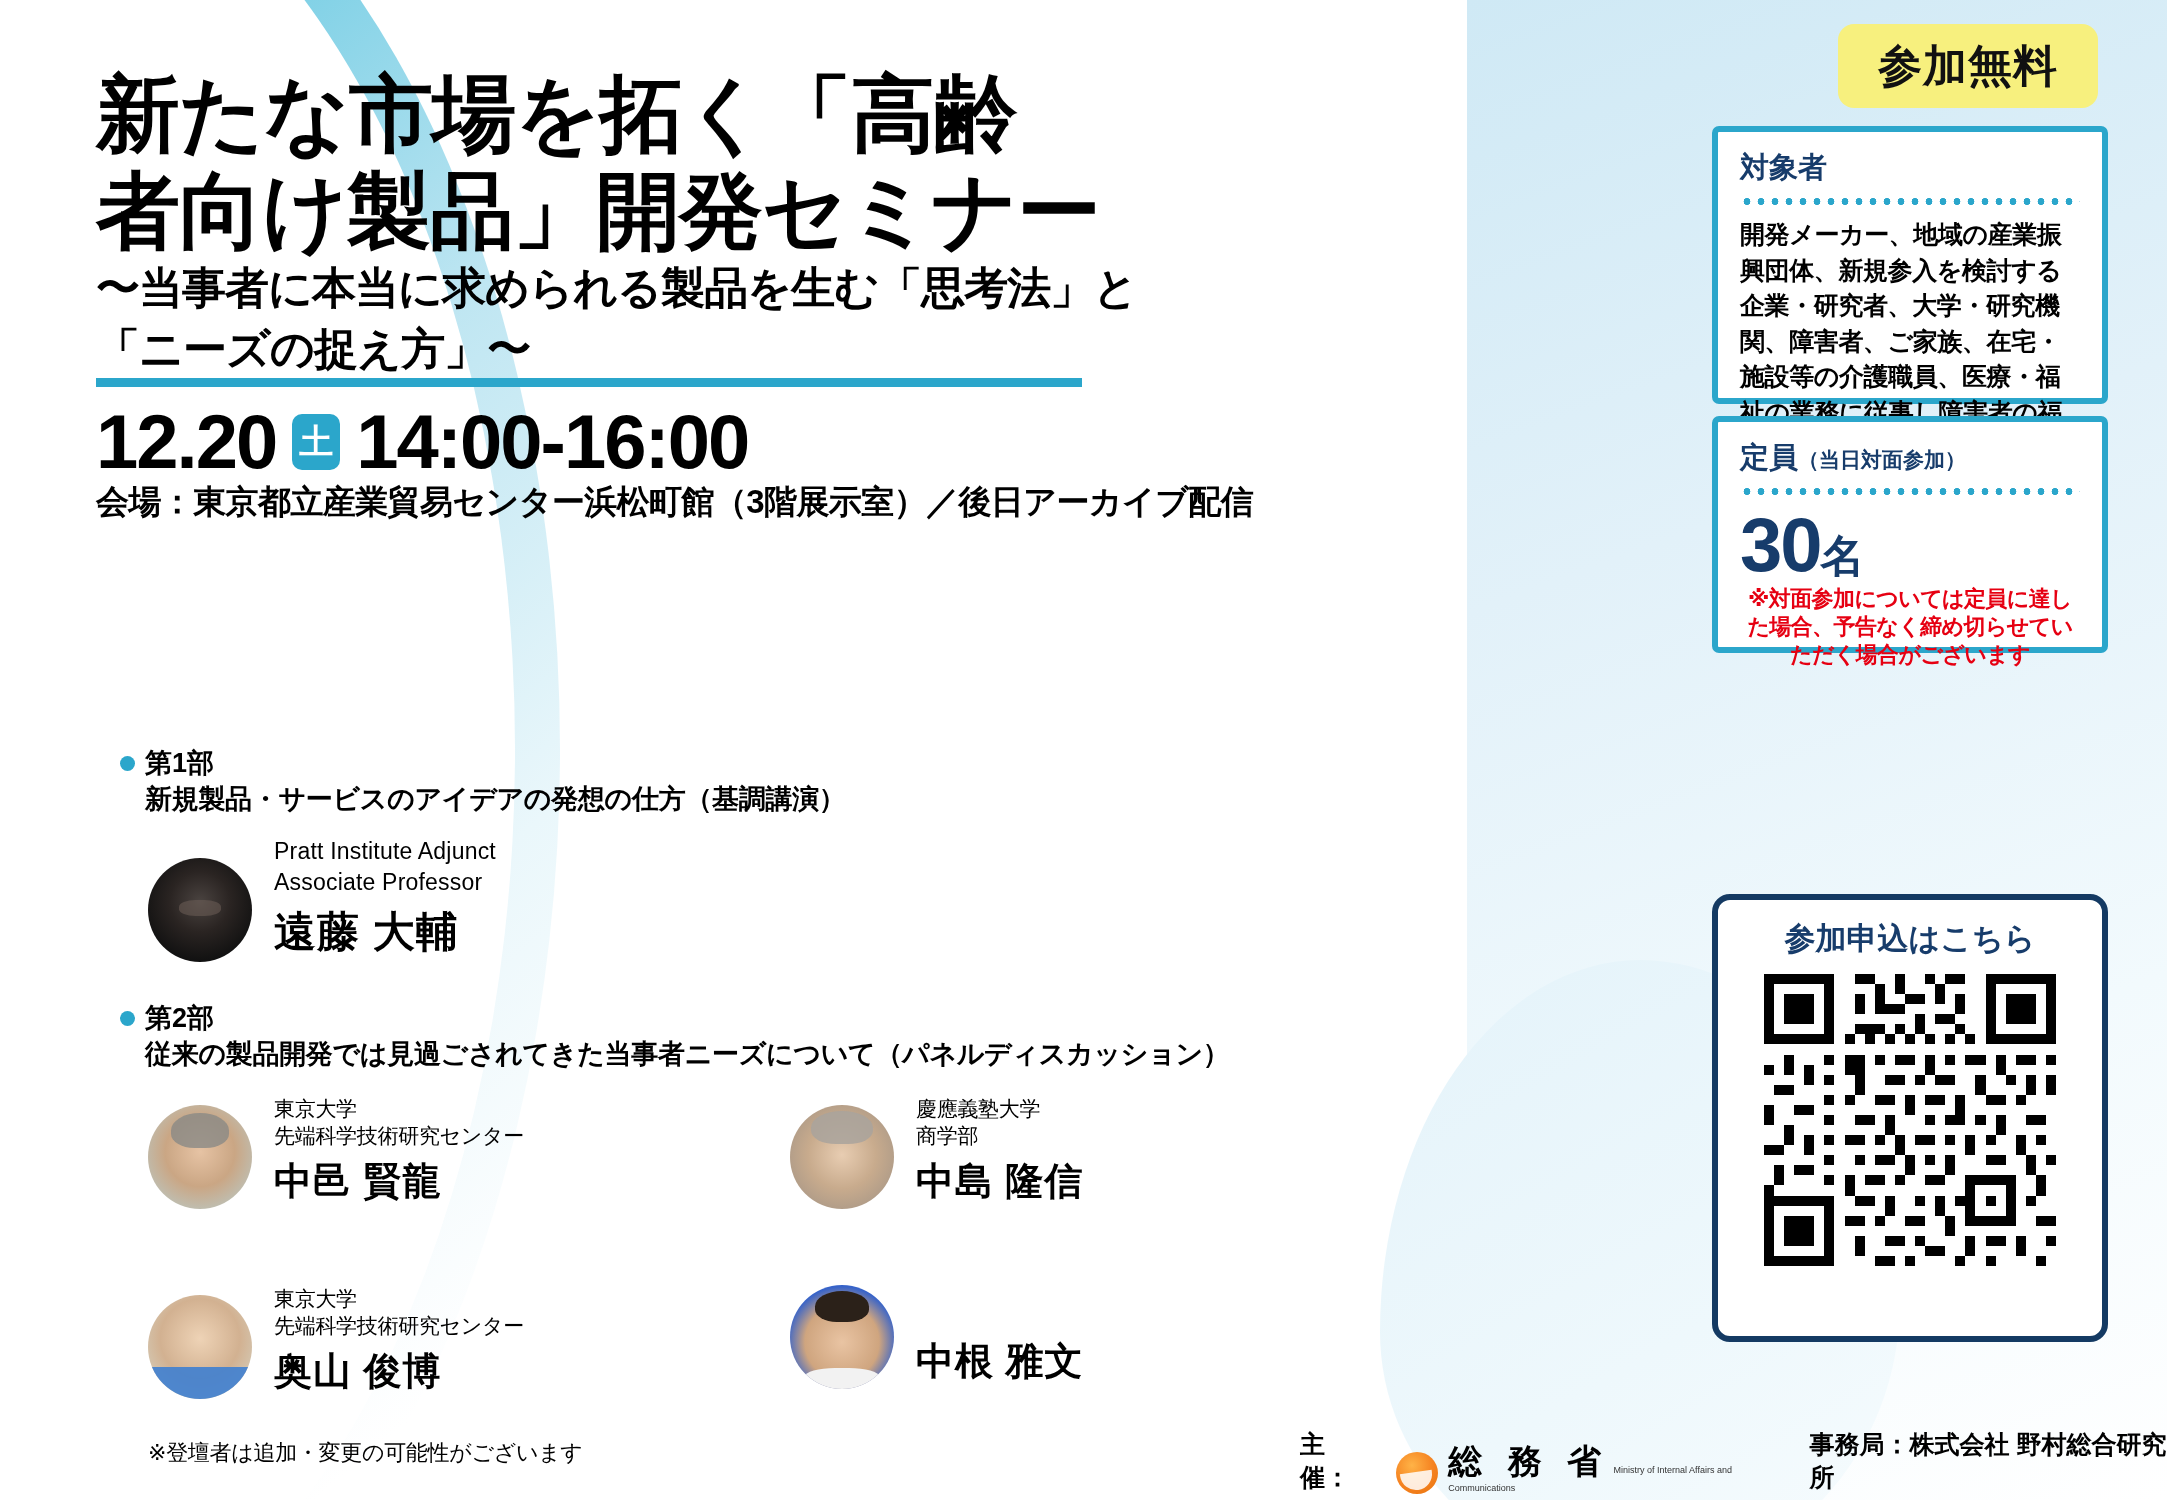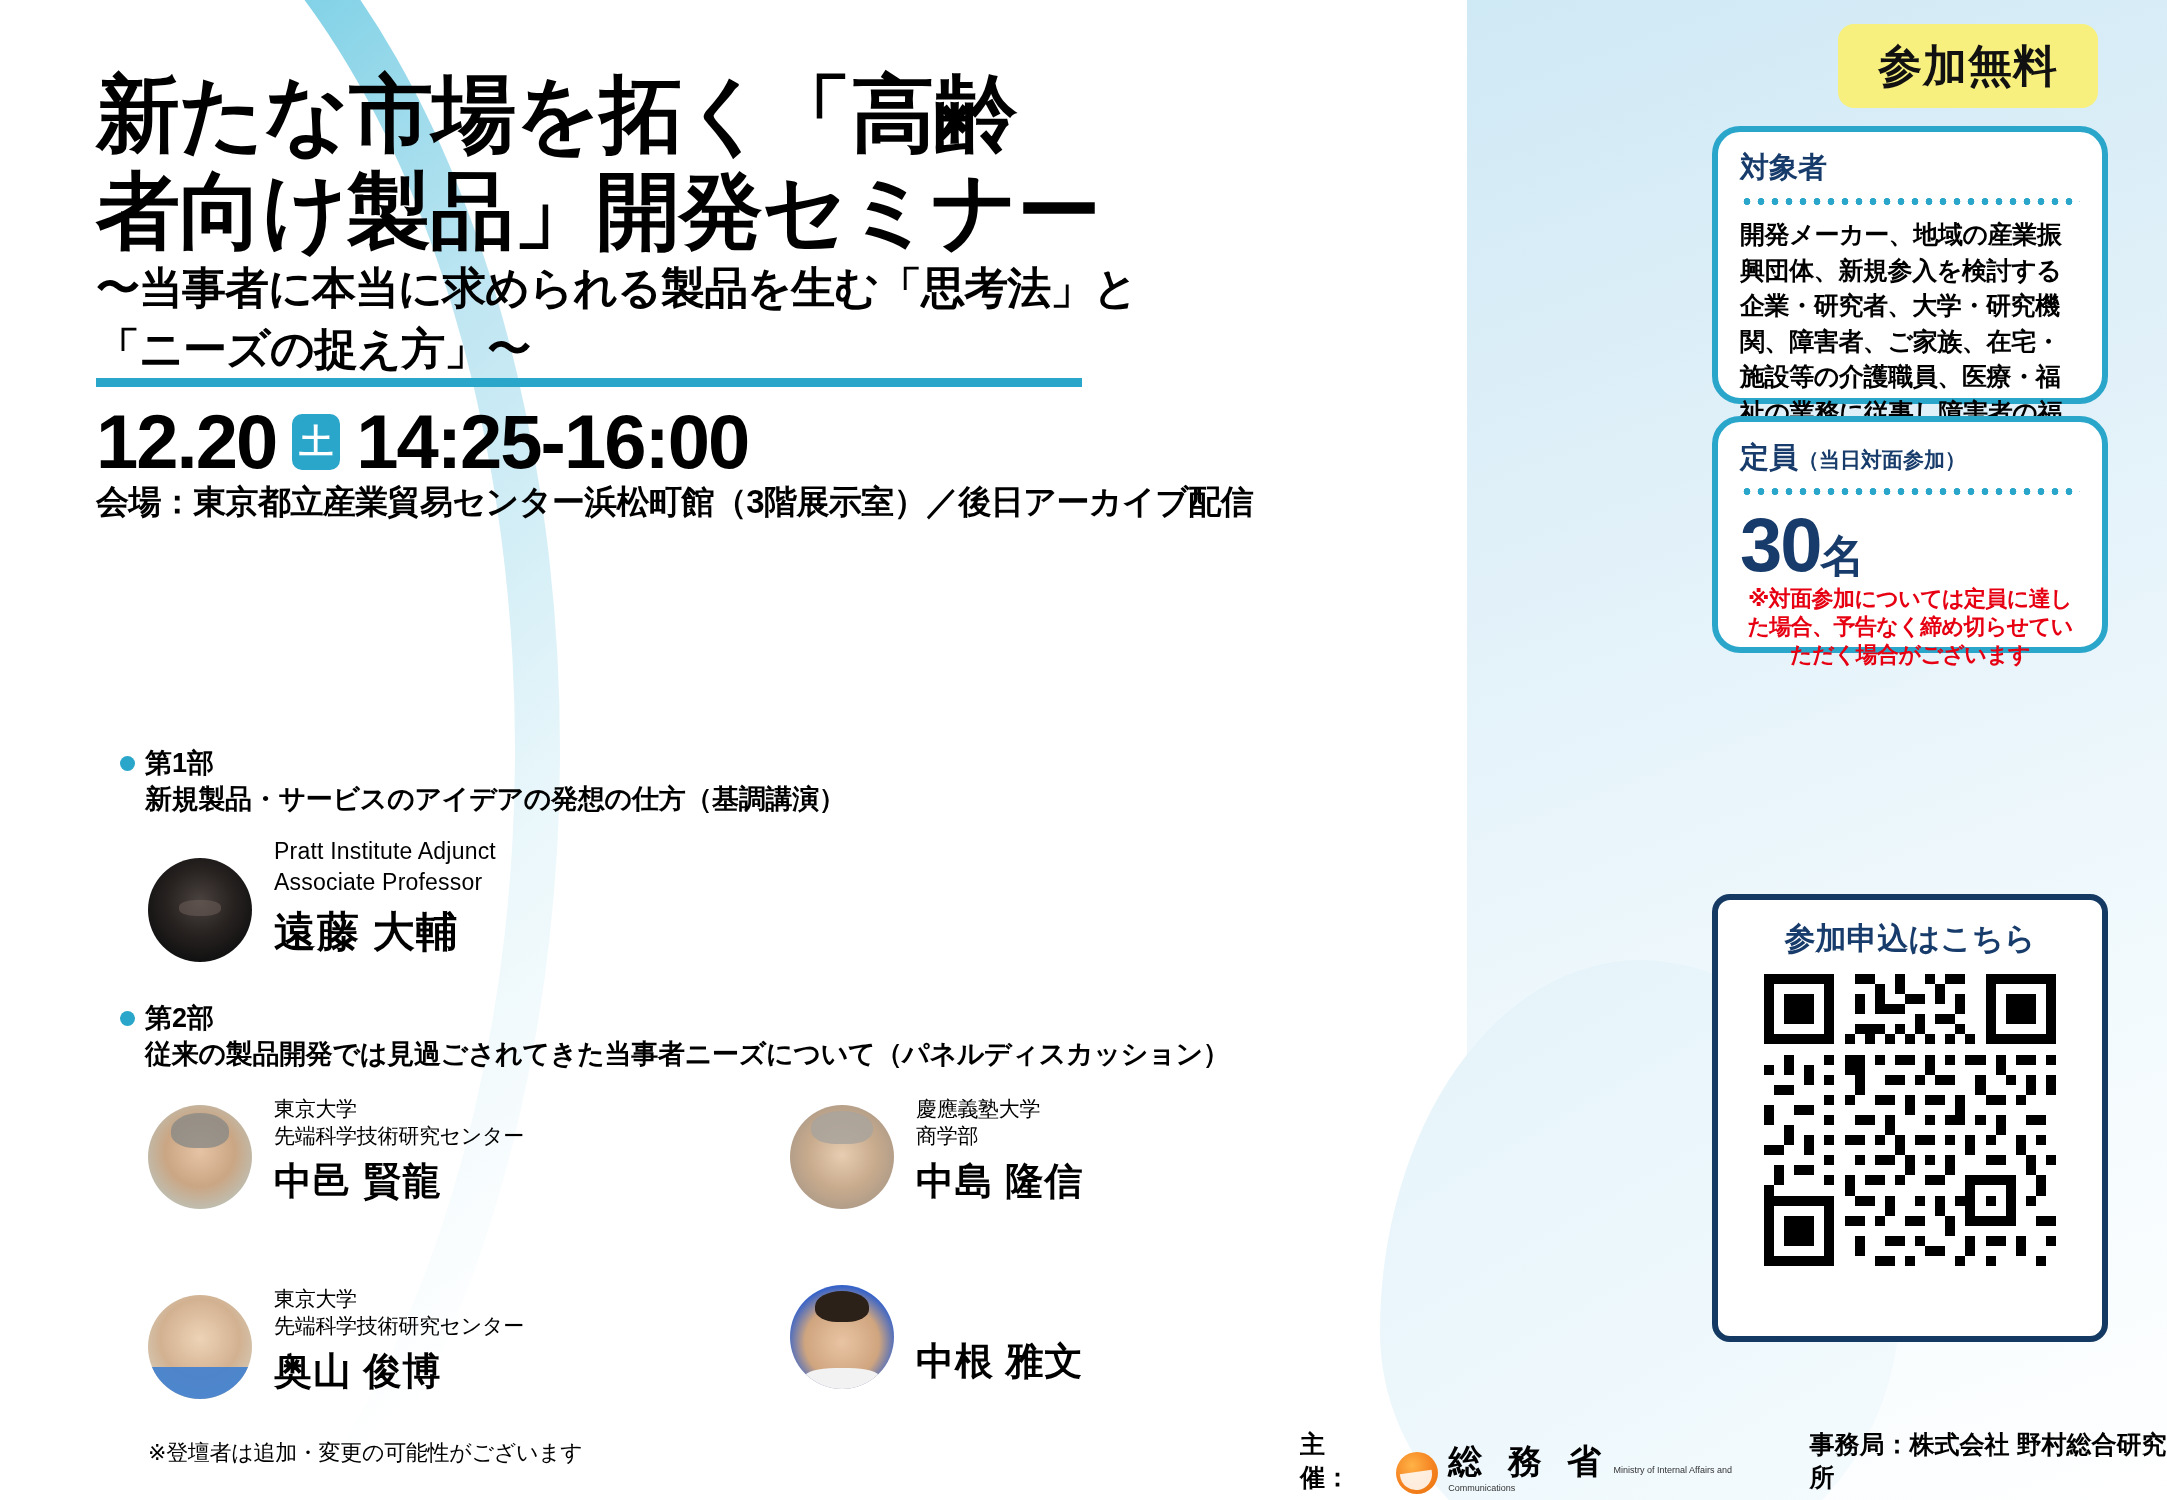--- a/index.html
+++ b/index.html
@@ -133,21 +133,21 @@
 
   
   #free-badge{
     position:absolute; left:1838px; top:24px; width:260px; height:84px;
     background:#f7f07e; border-radius:16px;
     display:flex; align-items:center; justify-content:center;
     font-size:44px; font-weight:bold; color:#111; letter-spacing:1px;
   }
   .info-card{
     position:absolute; background:#fff;
-    border:6px solid #2ba6cb; border-radius:28px;
+    border:6px solid #2ba6cb; border-radius:7px;
     padding:16px 22px 18px 22px;
   }
   .card-title{
     font-size:29px; font-weight:bold; color:#173c6b;
     letter-spacing:0px;
   }
   .card-title .small{ font-size:21px; }
   .dotted{
     margin:10px 0 12px 0; height:7px;
     background-image:radial-gradient(circle, #2ba6cb 42%, rgba(0,0,0,0) 46%);
@@ -213,21 +213,21 @@
   <div id="sub-title">
     <div>〜当事者に本当に求められる製品を生む「思考法」と</div>
     <div>「ニーズの捉え方」〜</div>
   </div>
 
   <div id="title-rule"></div>
 
   <div id="date-row">
     <span class="date-big">12.20</span>
     <span id="day-badge">土</span>
-    <span class="date-big">14:25-16:00</span>
+    <span class="date-big">14:00-16:00</span>
   </div>
 
   <div id="venue-line">会場：東京都立産業貿易センター浜松町館（3階展示室）／後日アーカイブ配信</div>
 
   <div class="part-block" style="top:745px;">
     <div class="part-head">
       <span class="bullet"></span>
       <span>第1部</span>
     </div>
     <div class="part-desc">新規製品・サービスのアイデアの発想の仕方（基調講演）</div>

